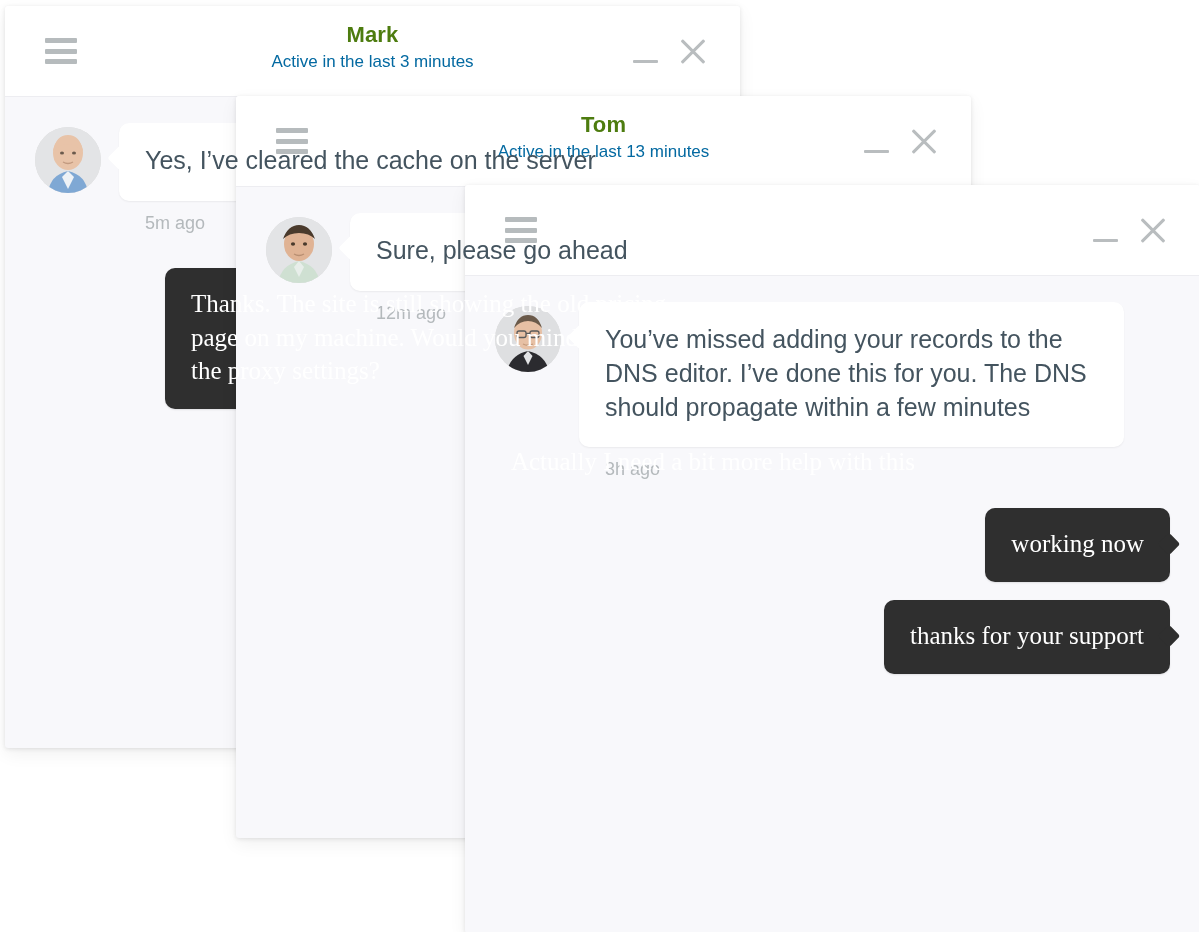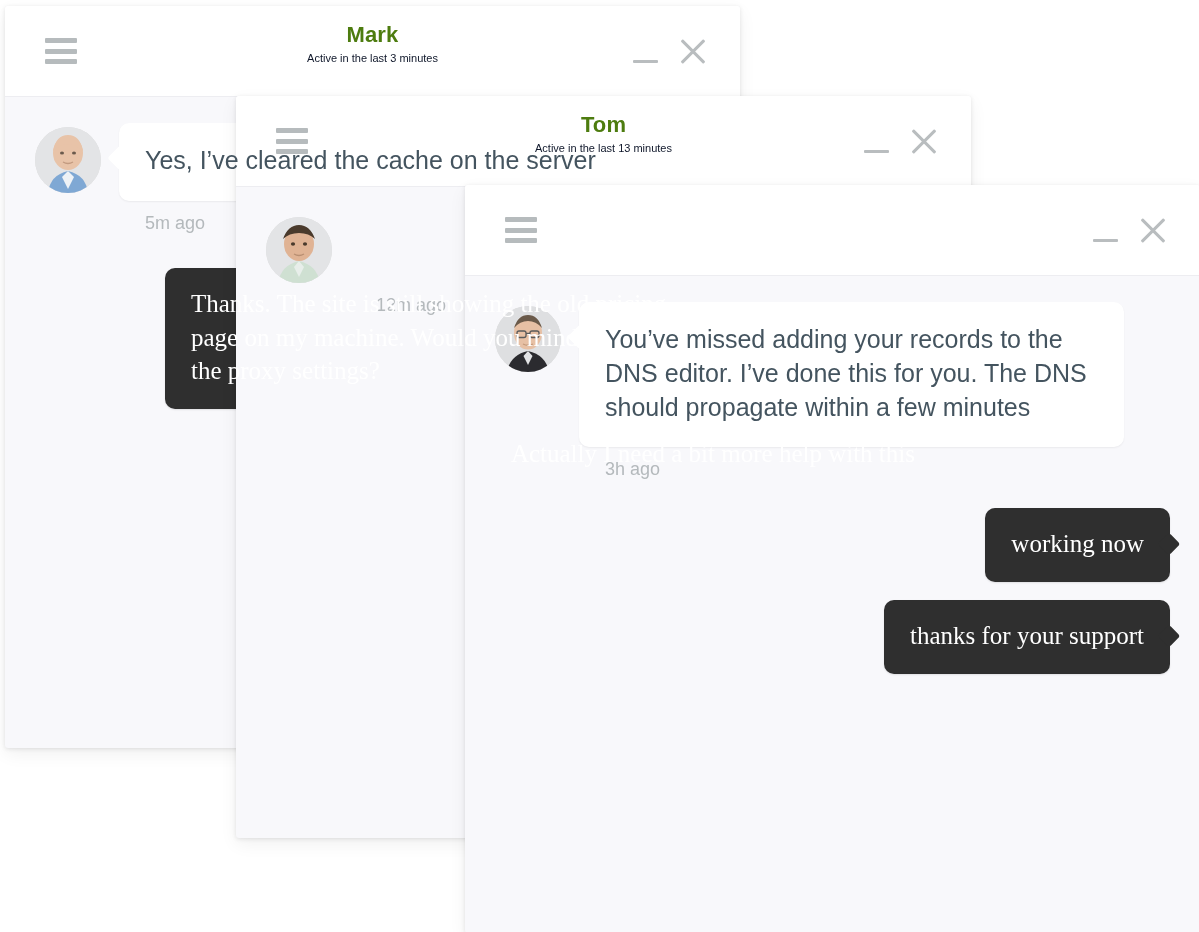--- a/index.html
+++ b/index.html
@@ -62,22 +62,22 @@
     pointer-events: none;
   }
   .contact-name {
     font-size: 22px;
     font-weight: bold;
     color: #4d7c0f;
     line-height: 1.1;
     letter-spacing: 0.1px;
   }
   .contact-status {
-    font-size: 11px;
-    color: #0f172a;
+    font-size: 17px;
+    color: #0369a1;
     margin-top: 5px;
     line-height: 1.2;
   }
   .win-controls {
     position: absolute;
     right: 30px;
     top: 50%;
     transform: translateY(-50%);
     display: flex;
     align-items: center;
@@ -273,20 +273,23 @@
         <svg viewBox="0 0 66 66" xmlns="http://www.w3.org/2000/svg">
           <rect width="66" height="66" fill="#e3e4e6"></rect>
           <ellipse cx="33" cy="27" rx="15" ry="17" fill="#e0b394"></ellipse>
           <path d="M17 22 q5 -14 16 -14 q11 0 16 14 q-6 -6 -16 -6 q-10 0 -16 6z" fill="#4a3a2c"></path>
           <ellipse cx="27" cy="27" rx="2.1" ry="1.7" fill="#4a3a2c"></ellipse>
           <ellipse cx="39" cy="27" rx="2.1" ry="1.7" fill="#4a3a2c"></ellipse>
           <path d="M28 37 q5 3 10 0" stroke="#b98f72" stroke-width="1.4" fill="none"></path>
           <path d="M12 66 q3 -18 21 -22 q18 4 21 22z" fill="#cfe0d2"></path>
           <path d="M33 44 l-5 6 l5 10 l5 -10z" fill="#e8eeea"></path>
         </svg>
+      </div>
+      <div class="bubble in">
+        <span class="bubble-text">Sure, please go ahead</span>
       </div>
     </div>
     <div class="timestamp left">12m ago</div>
 
     <div class="spacer-34"></div>
     <div class="spacer-34"></div>
     <div class="spacer-34"></div>
 
     <div class="msg-row out">
       <div class="bubble out">

